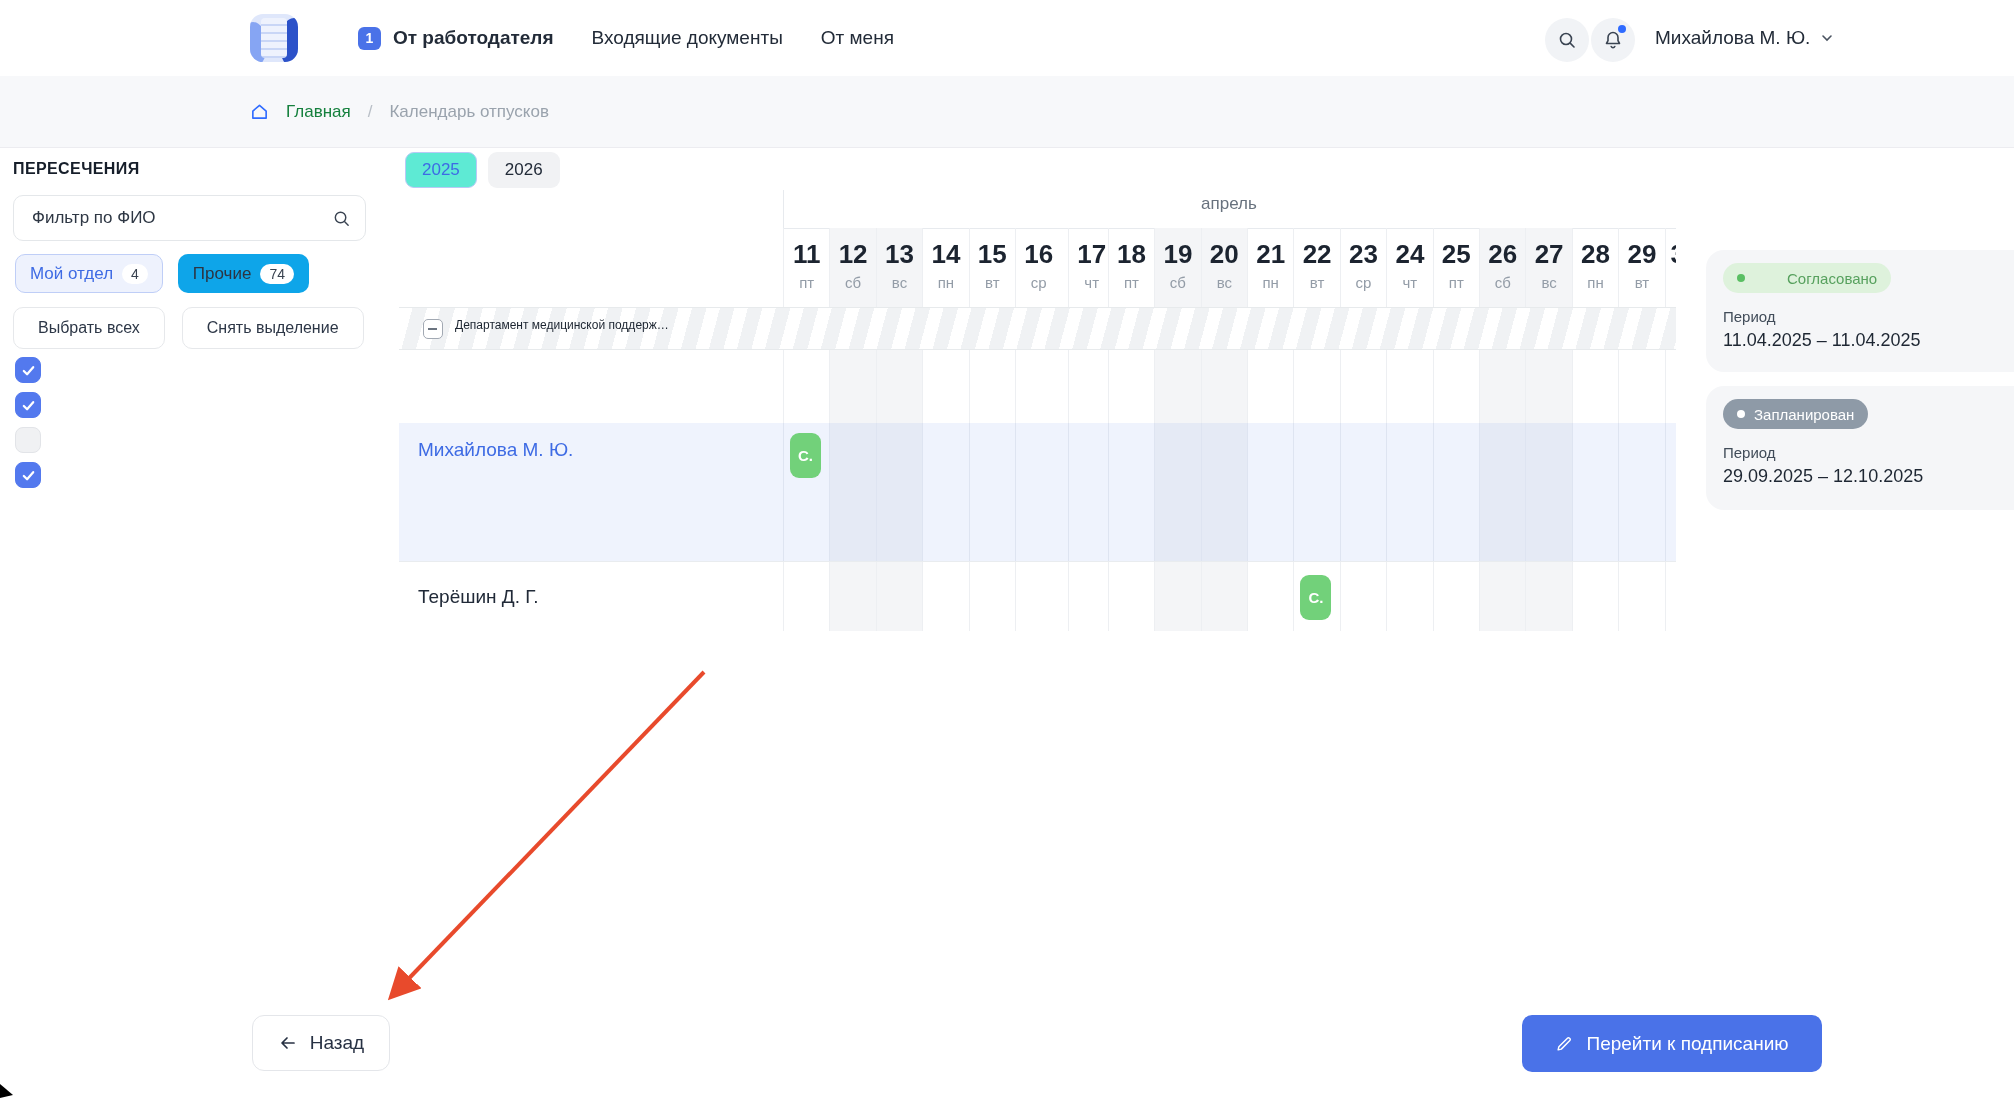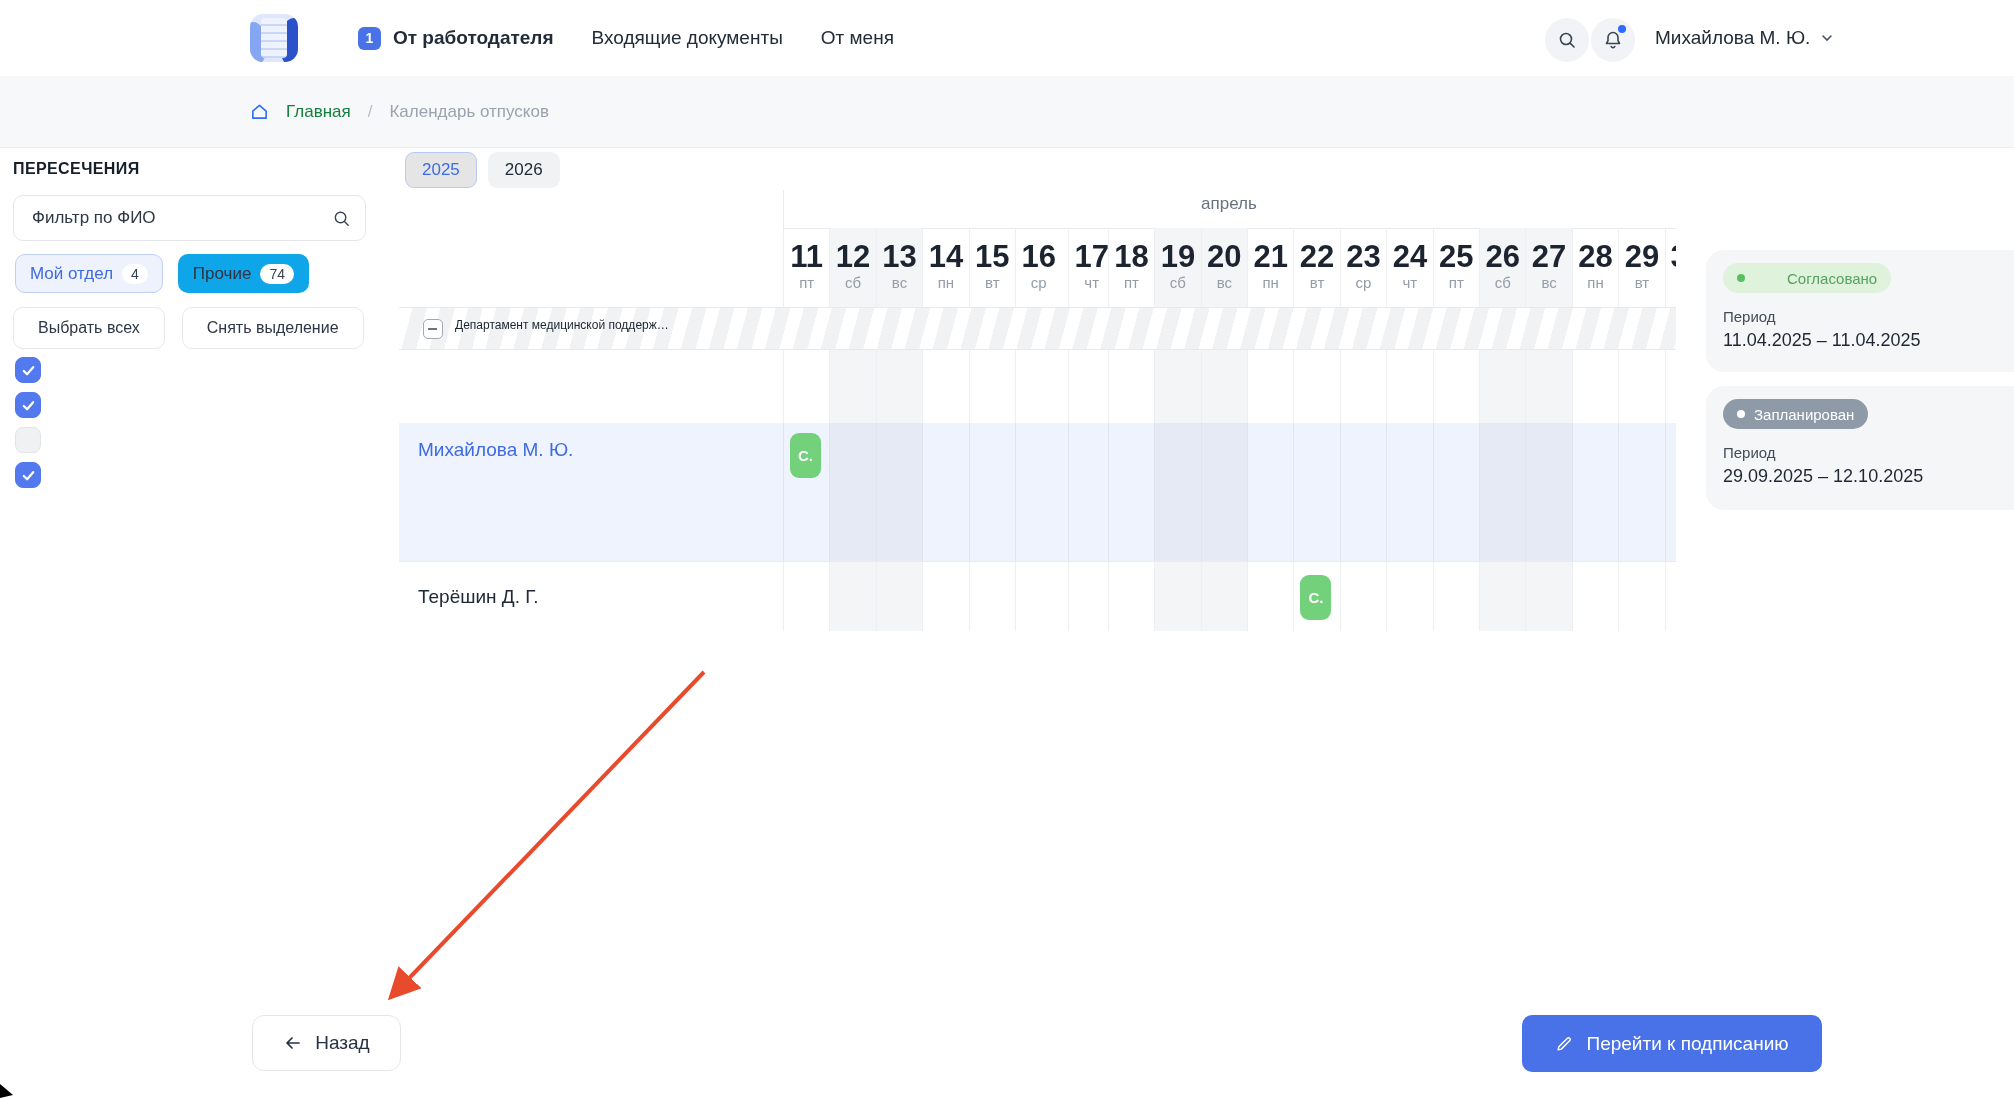--- a/index.html
+++ b/index.html
@@ -50,30 +50,30 @@
   .act-btn { height:42px; padding:0 24px; display:inline-flex; align-items:center; background:#fff;
           border:1px solid #e6e8eb; border-radius:10px; font-size:16px; color:#2d3747; cursor:pointer; }
   .cb-list { position:absolute; left:15px; top:357px; display:flex; flex-direction:column; gap:9px; }
   .cb { width:26px; height:26px; border-radius:8px; background:#f0f1f3; border:1px solid #e2e4e8;
           display:flex; align-items:center; justify-content:center; cursor:pointer; }
   .cb.checked { background:#5379ee; border-color:#5379ee; }
   
   .year-tabs { position:absolute; left:405px; top:152px; display:flex; gap:11px; }
   .ytab { height:36px; padding:0 16px; display:inline-flex; align-items:center; border-radius:9px;
           font-size:17px; background:#f1f2f4; color:#222b38; border:1px solid transparent; cursor:pointer; }
-  .ytab.active { background:#e5e5e5; border-color:#b9c9f6; color:#3e6be4; }
+  .ytab.active { background:#5eead4; border-color:#b9c9f6; color:#3e6be4; }
   .cal-clip { position:absolute; left:399px; top:186px; width:1277px; height:446px; overflow:hidden; }
   .month-label { position:absolute; left:384px; top:8px; width:892px; text-align:center;
           font-size:17px; color:#68727e; }
   .cal-vline { position:absolute; left:384px; top:4px; width:1px; height:38px; background:#e7eaee; }
   .cal-hline { position:absolute; left:384px; top:42px; width:893px; height:1px; background:#e7eaee; }
   .col { position:absolute; top:42px; height:403px; border-left:1px solid #edeff2; }
   .col.weekend { background:#f4f5f7; }
   .day-num { position:absolute; left:0; top:11px; width:100%; text-align:center;
-          font-size:31px; font-weight:700; color:#1c2430; }
+          font-size:26px; font-weight:700; color:#1c2430; }
   .col.partial .day-num { text-align:left; padding-left:5px; }
   .day-dow { position:absolute; left:0; top:46px; width:100%; text-align:center; font-size:15px; color:#939ca7; }
   .hatch-row { position:absolute; left:0; top:121px; width:1277px; height:43px;
           border-top:1px solid #e7eaec; border-bottom:1px solid #e7eaec;
           background:repeating-linear-gradient(105deg, #ffffff 0 13px, #f0f2f4 13px 27px);
           display:flex; align-items:center; }
   .collapse-box { position:absolute; left:24px; top:11px; width:20px; height:20px; border:1.5px solid #a2a9b3;
           border-radius:5px; background:#fff; cursor:pointer; }
   .collapse-box::after { content:""; position:absolute; left:4px; top:8px; width:9px; height:2px; background:#6b7480; }
   .hatch-label { position:absolute; left:56px; top:10px; font-size:12px; font-weight:500; color:#1b2430; }
@@ -90,21 +90,21 @@
   .badge { position:absolute; left:17px; top:13px; height:30px; display:inline-flex; align-items:center;
           gap:9px; padding:0 14px; border-radius:15px; font-size:15px; }
   .badge .dot { width:8px; height:8px; border-radius:50%; }
   .badge.approved { background:#def2dc; color:#57a15e; }
   .badge.approved .dot { background:#5abf63; }
   .badge.planned { background:#8e9aa7; color:#fff; }
   .badge.planned .dot { background:#fff; }
   .card .p-label { position:absolute; left:17px; top:58px; font-size:15px; color:#414c59; }
   .card .p-value { position:absolute; left:17px; top:80px; font-size:18px; font-weight:500; color:#1e2733; }
   
-  .back-btn { position:absolute; left:252px; top:1015px; width:149px; height:56px; background:#fff;
+  .back-btn { position:absolute; left:252px; top:1015px; width:138px; height:56px; background:#fff;
           border:1px solid #e4e6ea; border-radius:12px; display:flex; align-items:center; justify-content:center;
           gap:12px; font-size:19px; color:#273143; cursor:pointer; }
   .sign-btn { position:absolute; left:1522px; top:1015px; width:300px; height:57px; background:#4a72e8;
           border:none; border-radius:10px; display:flex; align-items:center; justify-content:center;
           gap:13px; font-size:19px; color:#fff; font-family:"Liberation Sans",sans-serif; cursor:pointer; }
   .overlay { position:absolute; left:0; top:0; width:2014px; height:1098px; pointer-events:none; }
 </style>
 </head>
 <body>
 

